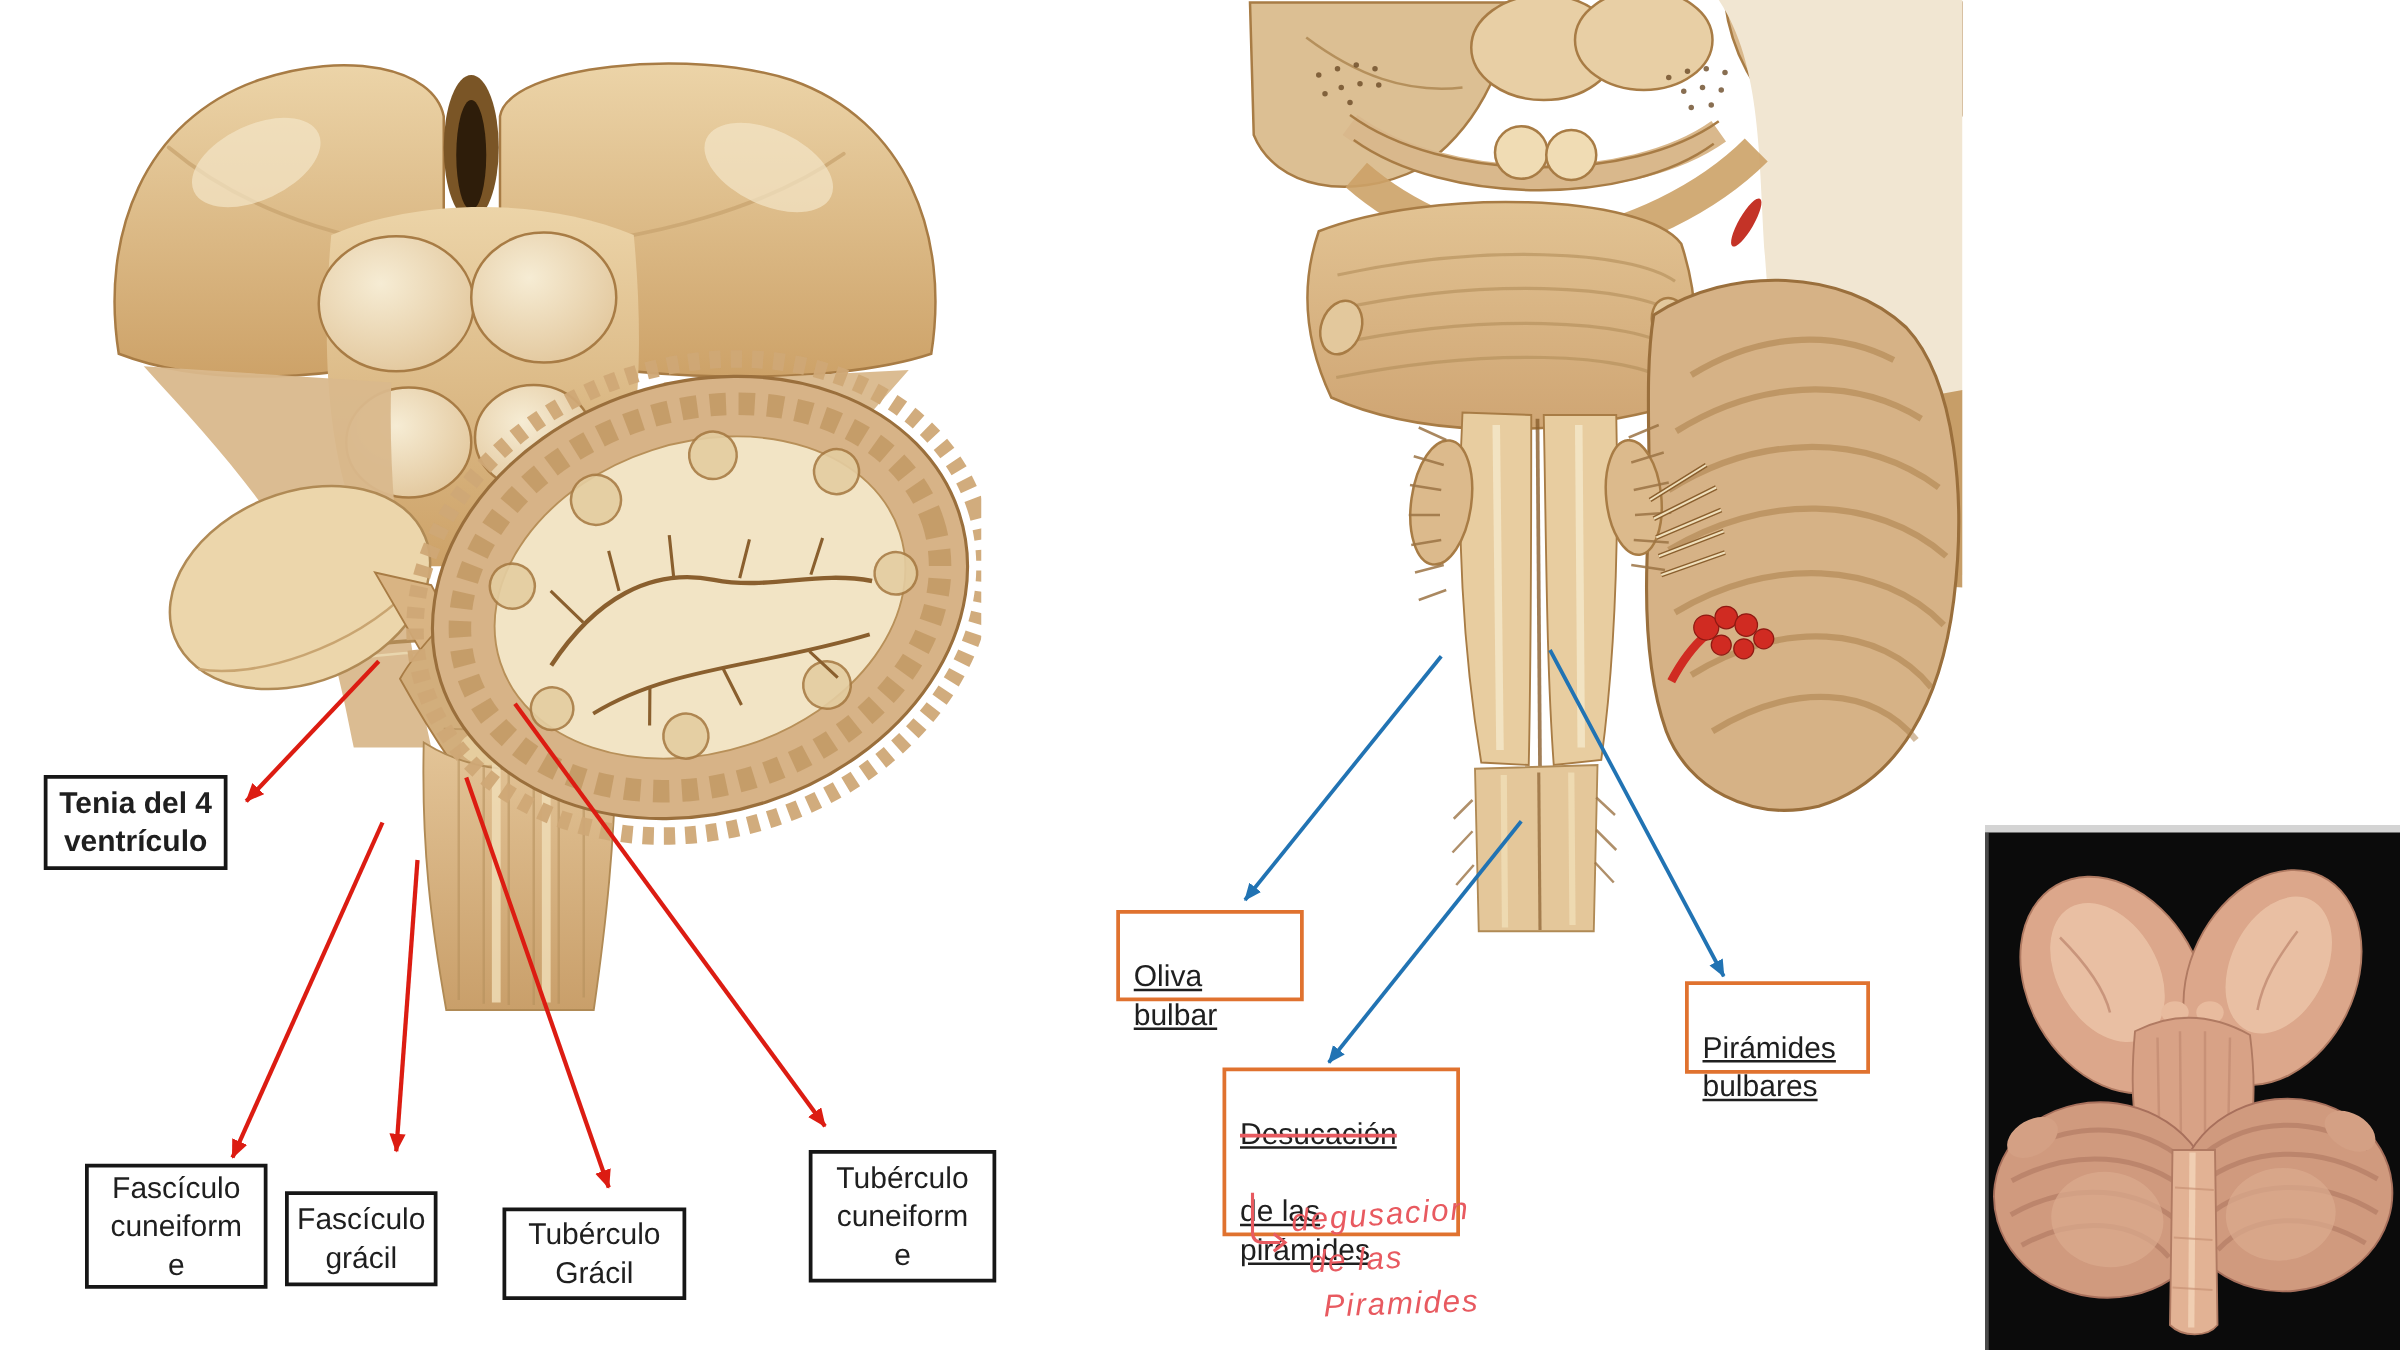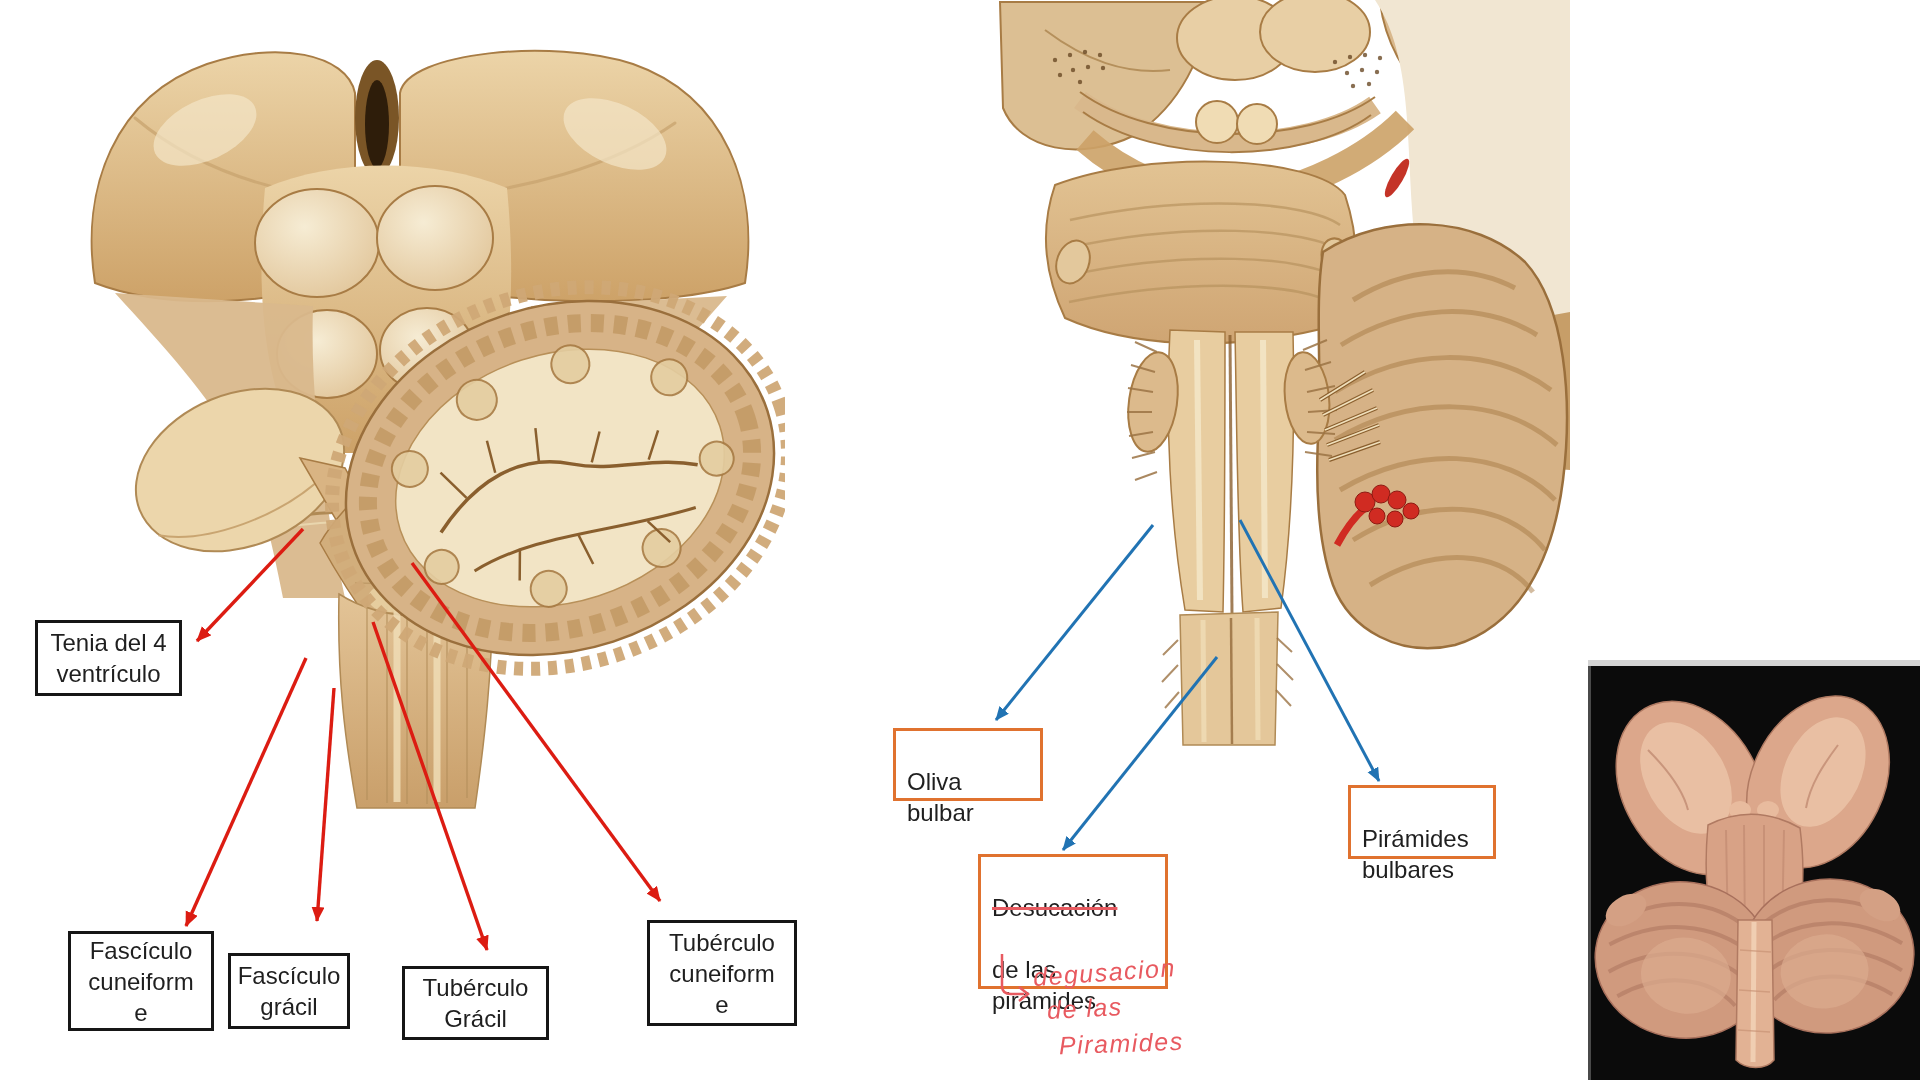--- a/index.html
+++ b/index.html
@@ -22,21 +22,21 @@
   .arrow{fill:none;stroke-linecap:butt;}
   .arrow.red{stroke:var(--red-arrow);stroke-width:3.4;}
   .arrow.blue{stroke:var(--blue-arrow);stroke-width:3;}
   .mk-red{fill:var(--red-arrow);}
   .mk-blue{fill:var(--blue-arrow);}
 
   .box{position:absolute;background:#ffffff;color:var(--box-text);
     font-size:24px;line-height:31px;z-index:6;white-space:pre-line;}
   .box.black{border:3px solid #161616;display:flex;flex-direction:column;
     align-items:center;justify-content:center;text-align:center;padding:2px 4px;}
-  .box.orange{border:3px solid var(--orange-box);text-align:left;padding:4px 11px;}
+  .box.orange{border:3px solid var(--orange-box);text-align:left;padding:4px 11px;text-decoration:underline;}
   .box .line{display:block;white-space:pre-line;}
   .struck{display:block;text-decoration:line-through;
     text-decoration-color:var(--handwriting);text-decoration-thickness:2.5px;}
 
   #handwriting{position:absolute;left:995px;top:952px;width:230px;height:125px;
     color:var(--handwriting);font-size:25px;font-style:italic;
     letter-spacing:1.5px;z-index:6;}
   #handwriting .hw{position:absolute;white-space:nowrap;}
   #hw-1{left:38px;top:6px;transform:rotate(-4deg);}
   #hw-2{left:52px;top:42px;transform:rotate(-3deg);}
@@ -329,21 +329,21 @@
     <line class="arrow red" marker-end="url(#mr)" x1="303" y1="529" x2="197" y2="641"></line>
     <line class="arrow red" marker-end="url(#mr)" x1="306" y1="658" x2="186" y2="926"></line>
     <line class="arrow red" marker-end="url(#mr)" x1="334" y1="688" x2="317" y2="921"></line>
     <line class="arrow red" marker-end="url(#mr)" x1="373" y1="622" x2="487" y2="950"></line>
     <line class="arrow red" marker-end="url(#mr)" x1="412" y1="563" x2="660" y2="901"></line>
     <line class="arrow blue" marker-end="url(#mb)" x1="1153" y1="525" x2="996" y2="720"></line>
     <line class="arrow blue" marker-end="url(#mb)" x1="1217" y1="657" x2="1063" y2="850"></line>
     <line class="arrow blue" marker-end="url(#mb)" x1="1240" y1="520" x2="1379" y2="781"></line>
   </svg>
 
-  <div class="box black" style="left:35px;top:620px;width:147px;height:76px;">
+  <div class="box black" style="left:35px;top:620px;width:147px;height:76px;font-weight:bold;">
     <span class="line">Tenia del 4
 ventrículo</span>
   </div>
 
   <div class="box black" style="left:68px;top:931px;width:146px;height:100px;">
     <span class="line">Fascículo
 cuneiform
 e</span>
   </div>
 

